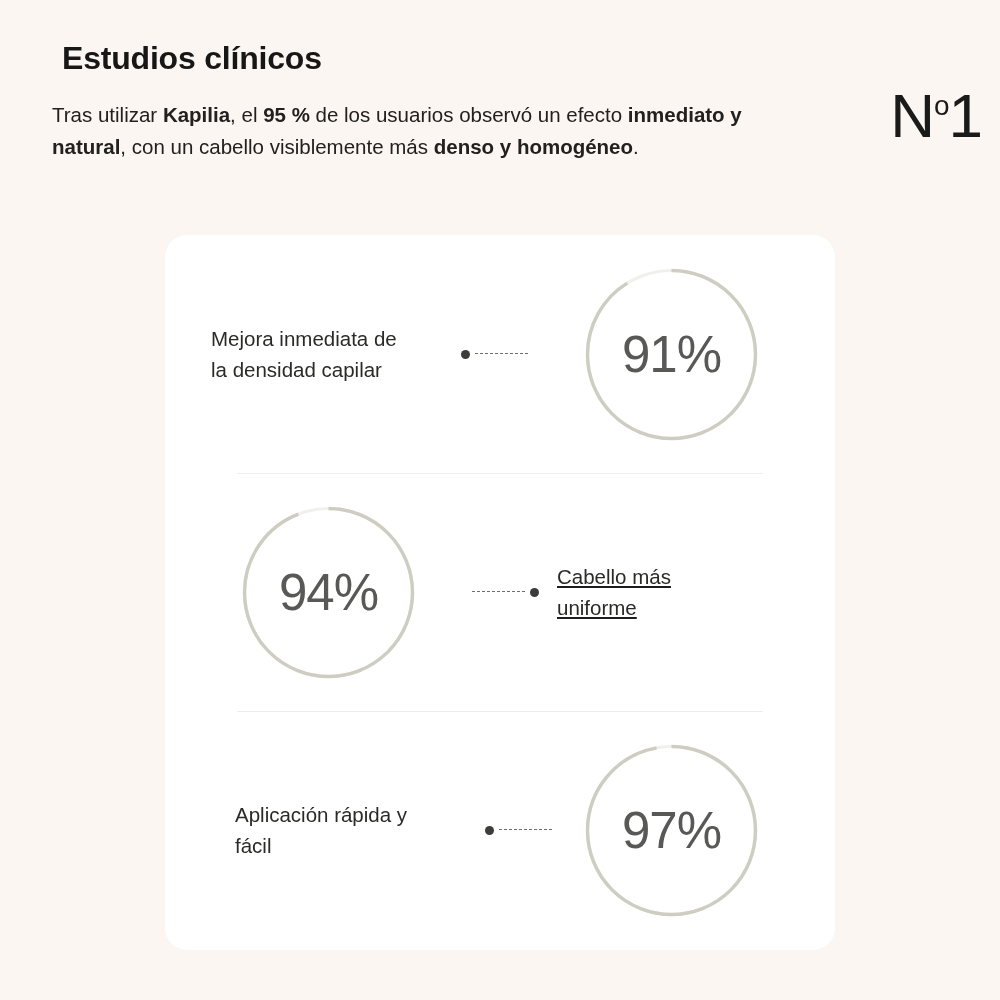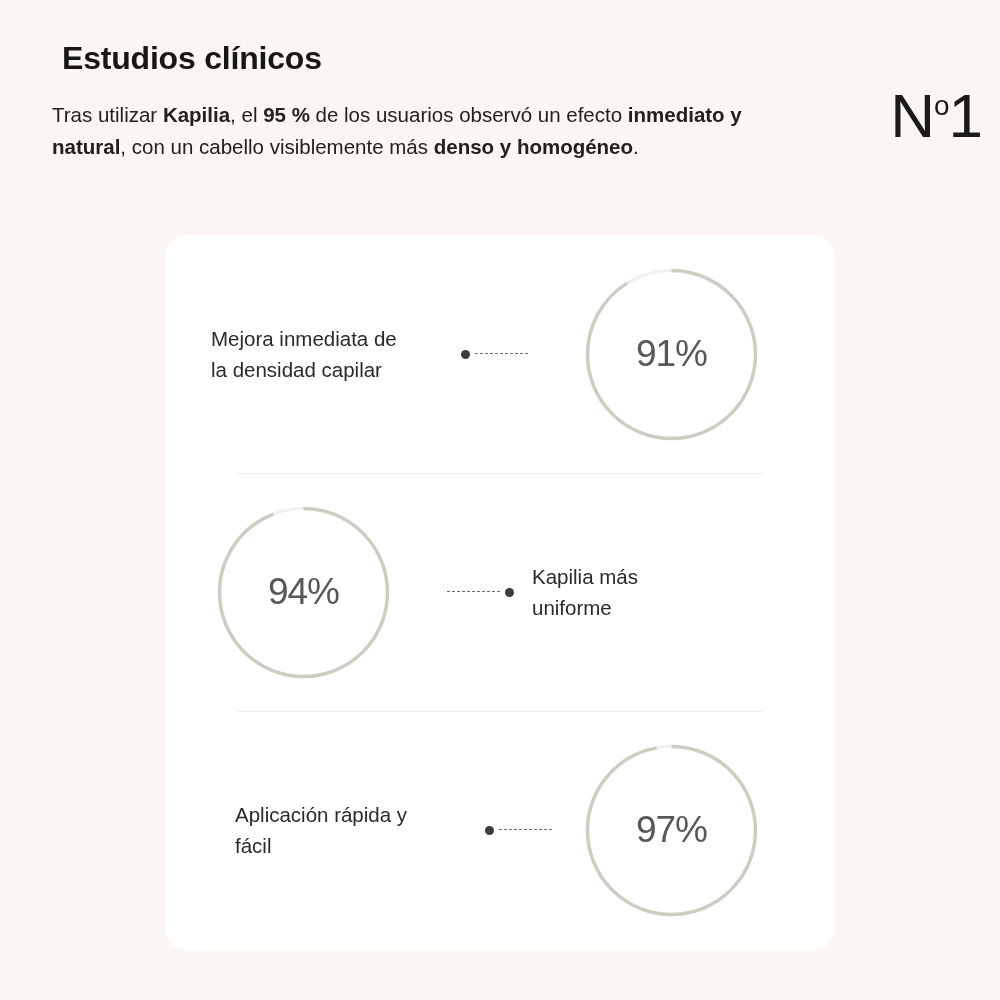--- a/index.html
+++ b/index.html
@@ -90,21 +90,21 @@
   }
 
   .row-inner {
     display: flex;
     align-items: center;
     width: 100%;
     padding: 0 28px;
     box-sizing: border-box;
   }
   .row.left-label .row-inner { justify-content: flex-start; }
-  .row.right-label .row-inner { justify-content: flex-start; }
+  .row.right-label .row-inner { justify-content: flex-end; text-decoration: underline; }
 
   .label {
     font-size: 20.5px;
     line-height: 31px;
     color: #2a2a28;
     width: 250px;
   }
 
   .connector {
     width: 72px;
@@ -135,21 +135,21 @@
   }
   .donut-wrap svg {
     display: block;
   }
   .donut-value {
     position: absolute;
     inset: 0;
     display: flex;
     align-items: center;
     justify-content: center;
-    font-size: 37px;
+    font-size: 51px;
     font-weight: 300;
     color: #585856;
     letter-spacing: -1px;
   }
 
   .spacer-sm { width: 18px; flex: 0 0 auto; }
   .spacer-md { width: 46px; flex: 0 0 auto; }
 </style>
 </head>
 <body>
@@ -197,21 +197,21 @@
           </svg>
           <div class="donut-value">94%</div>
         </div>
         <div class="spacer-md"></div>
         <div class="connector">
           <span class="dashes"></span>
           <span class="dot"></span>
         </div>
         <div class="spacer-sm"></div>
         <div class="label">
-          <div>Kapilia más</div>
+          <div>Cabello más</div>
           <div>uniforme</div>
         </div>
       </div>
     </div>
 
     <div class="row left-label">
       <div class="row-inner">
         <div class="spacer-sm" style="width:42px"></div>
         <div class="label">
           <div>Aplicación rápida y</div>

